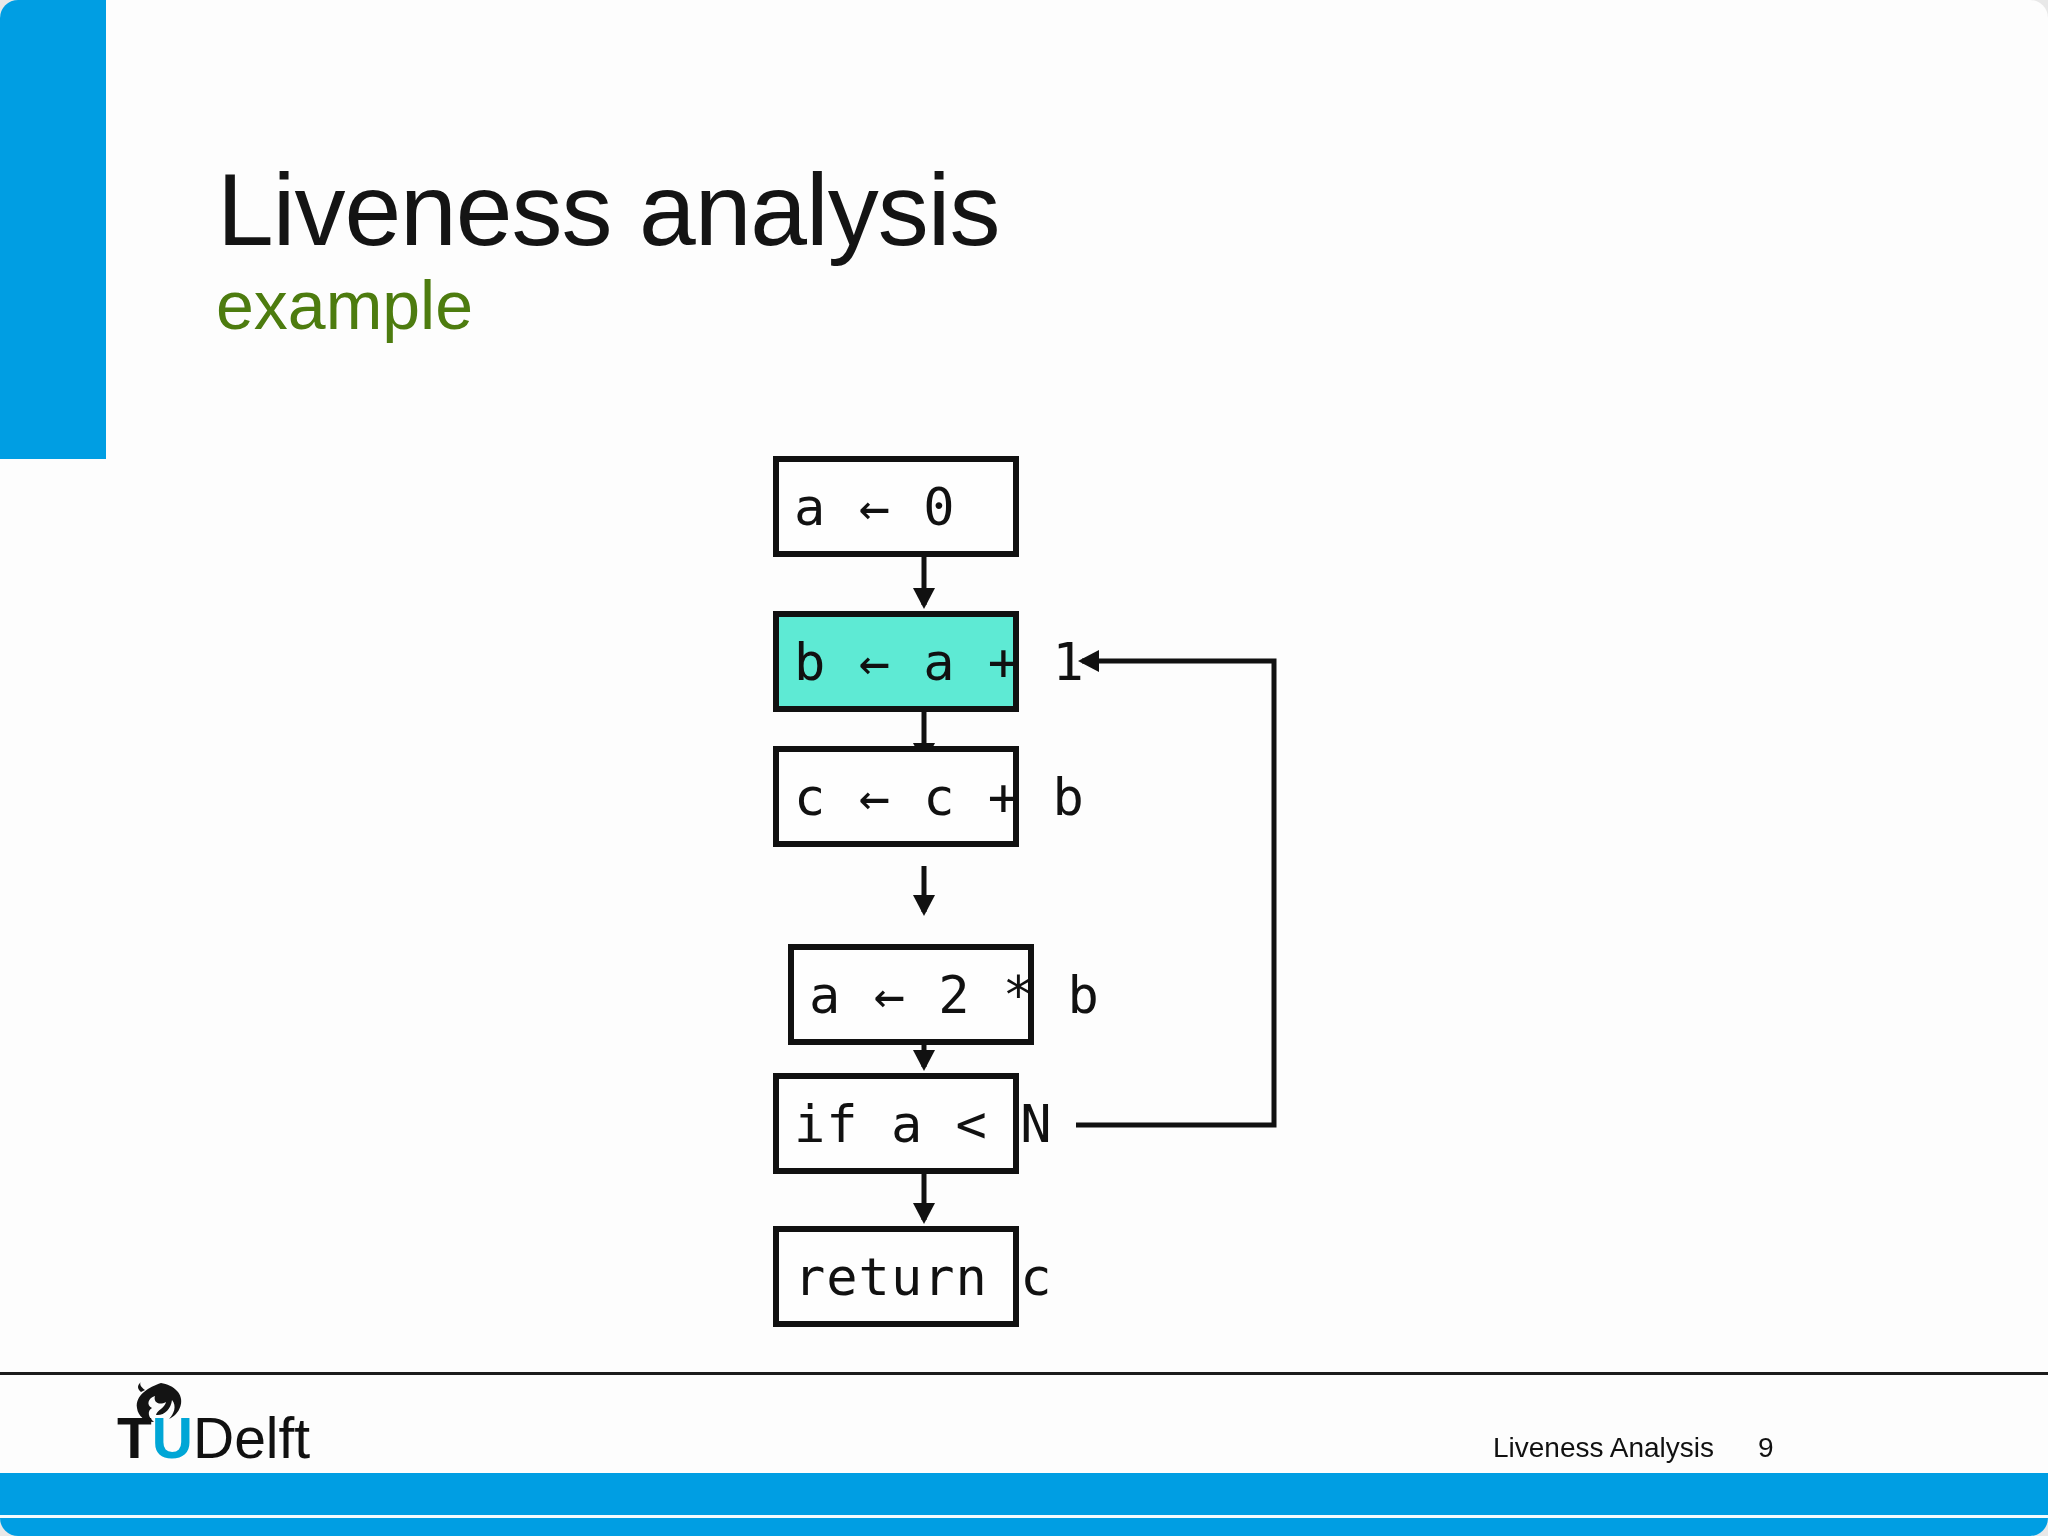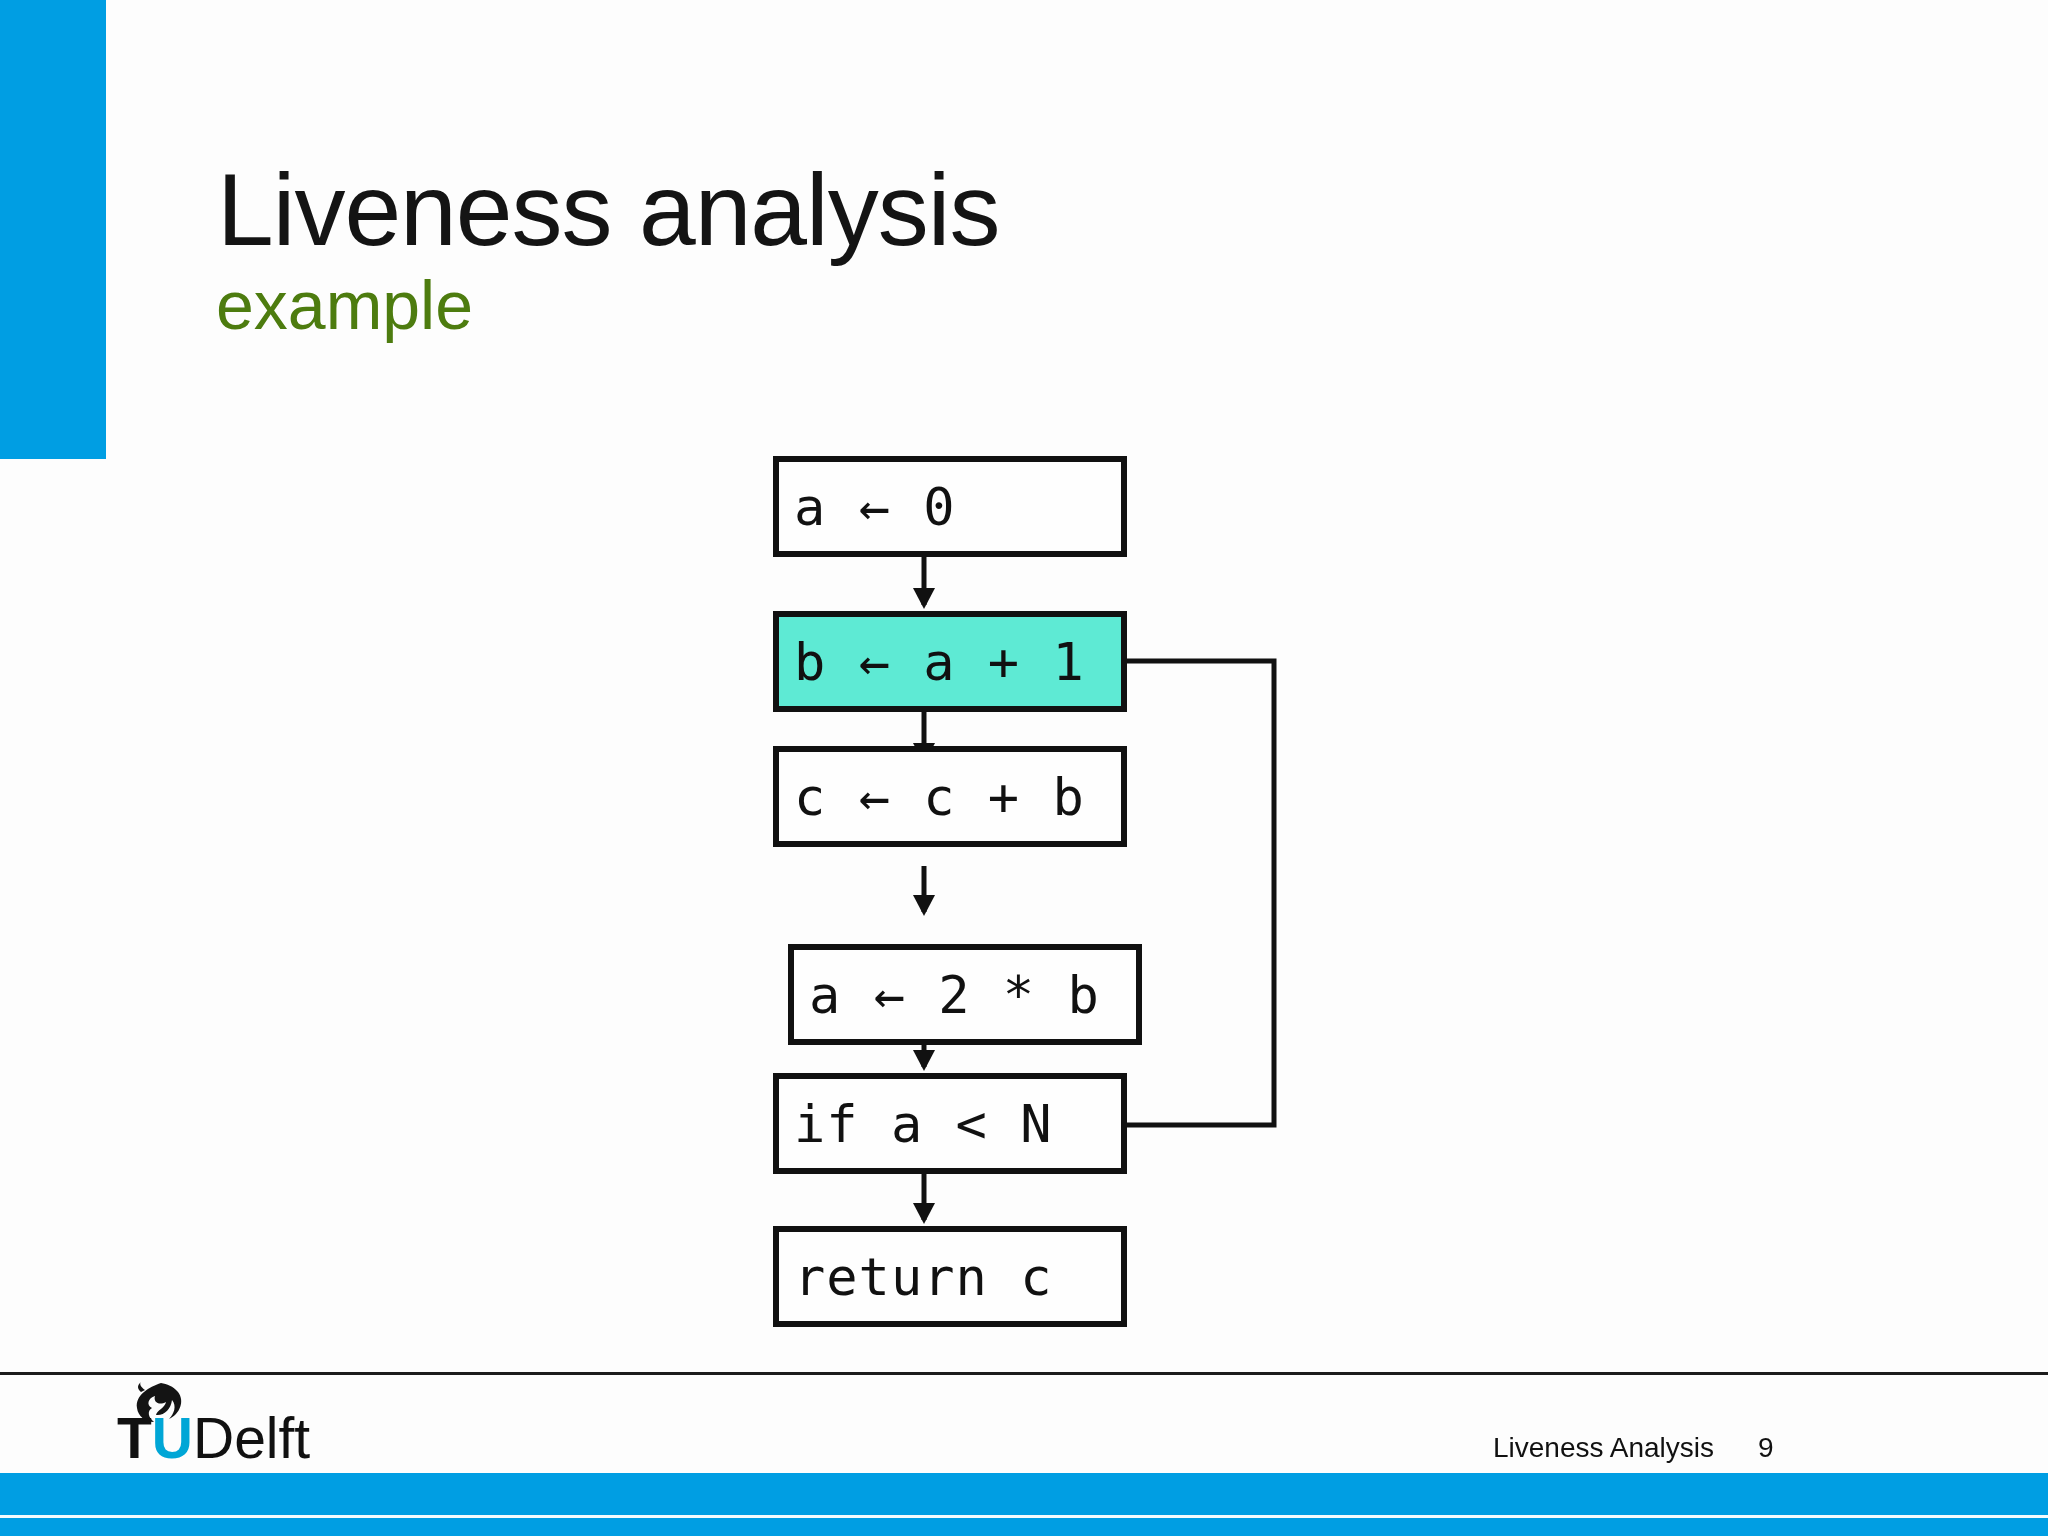--- a/index.html
+++ b/index.html
@@ -2,40 +2,41 @@
 <html><head>
 <meta charset="utf-8">
 <style>
   html,body{margin:0;padding:0;background:#e8e8e8;}
   .slide{
     position:relative;
     width:2048px;height:1536px;
     background:#fdfdfd;
     overflow:hidden;
     font-family:"Liberation Sans", sans-serif;
+    border-radius:18px;
   }
   
   .accent-bar{
     position:absolute;left:0;top:0;width:106px;height:459px;
     background:#009ee3;
   }
   
   .title{
     position:absolute;left:217px;top:155px;
     font-size:102px;line-height:1.08;color:#141414;
     letter-spacing:-1px;white-space:nowrap;
   }
   .subtitle{
     position:absolute;left:216px;top:270px;
     font-size:68px;line-height:1.05;color:#4d7c0f;
     white-space:nowrap;
   }
   
   .node{
-    position:absolute;left:773px;width:354px;height:101px;
+    position:absolute;left:773px;width:246px;height:101px;
     box-sizing:border-box;border:6px solid #111;background:#fefefe;
     display:flex;align-items:center;
     padding-left:15px;
     font-family:"DejaVu Sans Mono", monospace;
     font-size:52px;color:#111;
     letter-spacing:1px;white-space:pre;
   }
   .node.highlighted{background:#5eead4;}
   .n1{top:456px;}
   .n2{top:611px;}

